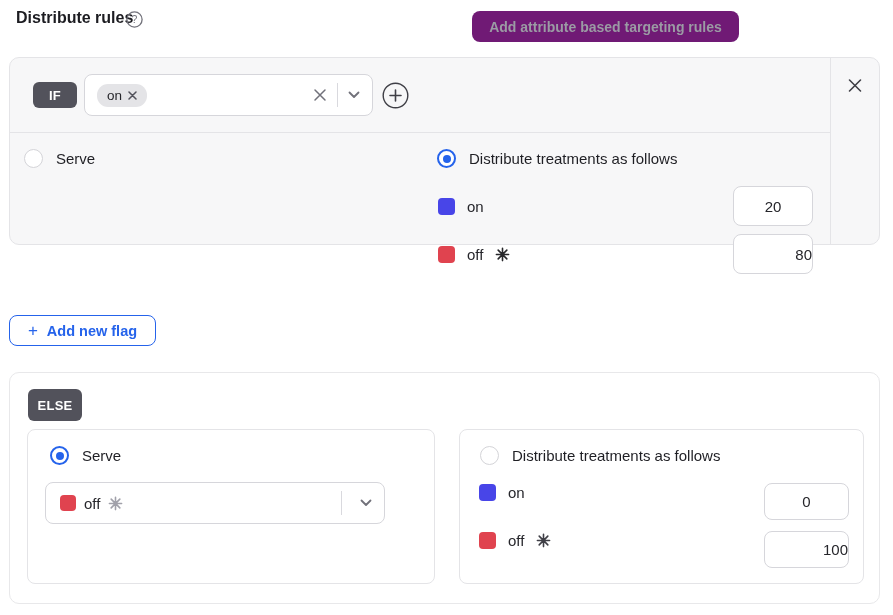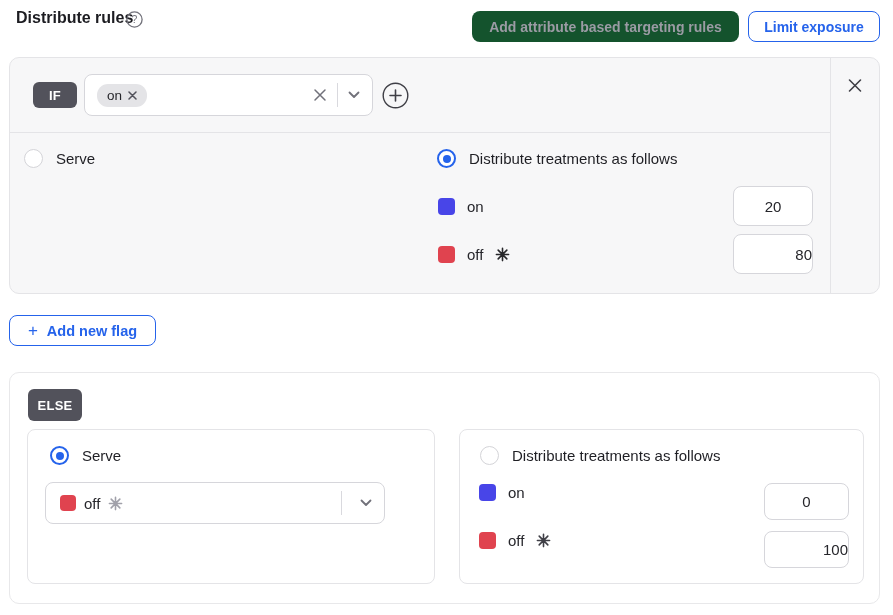--- a/index.html
+++ b/index.html
@@ -6,26 +6,26 @@
   html,body { background:#fff; }
   body { font-family:"Liberation Sans", sans-serif; color:#212126; }
   .page { position:relative; width:893px; height:615px; background:#fff; overflow:hidden; }
 
   
   .page-title { position:absolute; left:16px; top:9px; font-size:16px; font-weight:700; color:#1c1c21; }
   .help-icon { position:absolute; left:126px; top:11px; width:17px; height:17px; }
   .btn { display:flex; align-items:center; justify-content:center; border-radius:8px;
          font-size:14px; font-weight:600; cursor:pointer; }
   .btn-disabled { position:absolute; left:472px; top:11px; width:267px; height:31px;
-                  background:#14532d; color:#9b9ba4; border:none; }
+                  background:#701a75; color:#9b9ba4; border:none; }
   .btn-outline-blue { background:#fff; color:#2563eb; border:1.5px solid #2563eb; }
   .btn-limit { position:absolute; left:748px; top:11px; width:132px; height:31px; }
 
   
-  .rule-card { position:absolute; left:9px; top:57px; width:871px; height:237px;
+  .rule-card { position:absolute; left:9px; top:57px; width:871px; height:188px;
                background:#f7f7f8; border:1px solid #e4e4e7; border-radius:10px; }
   .rc-close-col { position:absolute; right:0; top:0; bottom:0; width:49px;
                   border-left:1px solid #e4e4e7; }
   .rc-header { position:absolute; left:0; top:0; right:49px; height:75px;
                border-bottom:1px solid #e4e4e7; display:flex; align-items:center;
                padding-left:23px; }
   .badge { display:flex; align-items:center; justify-content:center; background:#52525b;
            color:#fff; font-size:13px; font-weight:700; border-radius:6px; letter-spacing:.3px; }
   .badge-if { width:44px; height:26px; }
   .badge-else { width:54px; height:32px; }
@@ -89,21 +89,20 @@
 <body>
 
 <div class="page">
 
   <div class="page-title">Distribute rules</div>
   <svg class="help-icon" viewBox="0 0 17 17">
     <circle cx="8.5" cy="8.5" r="7.6" fill="none" stroke="#71717a" stroke-width="1.3"></circle>
     <text x="8.5" y="12" text-anchor="middle" font-size="10.5" fill="#71717a" font-family="Liberation Sans, sans-serif">?</text>
   </svg>
   <button class="btn btn-disabled">Add attribute based targeting rules</button>
-  <button class="btn btn-outline-blue btn-limit">Limit exposure</button>
 
   <div class="rule-card">
     <div class="rc-close-col">
       <svg class="close-x" viewBox="0 0 15 15">
         <path d="M2 2 L13 13 M13 2 L2 13" stroke="#3f3f46" stroke-width="1.6" stroke-linecap="round"></path>
       </svg>
     </div>
 
     <div class="rc-header">
       <div class="badge badge-if">IF</div>

